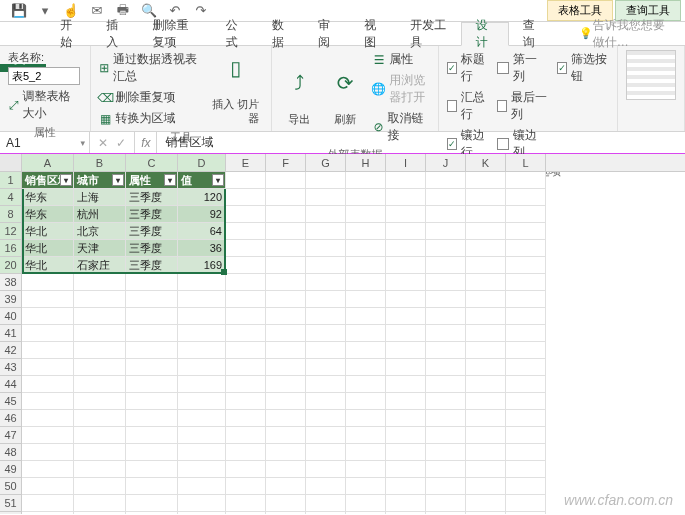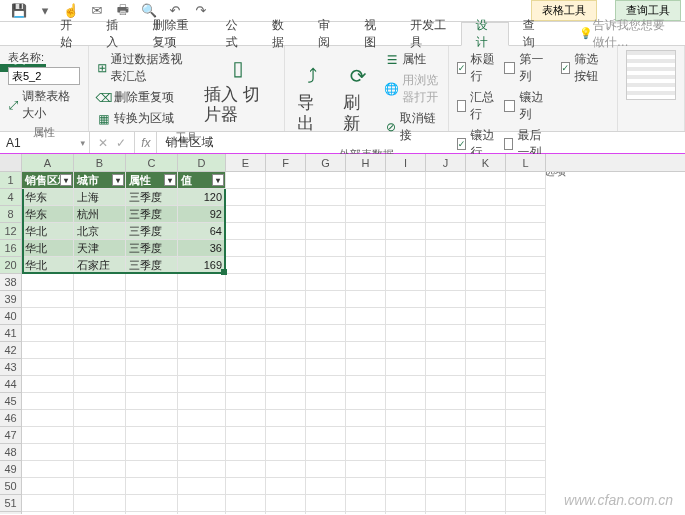--- a/index.html
+++ b/index.html
@@ -1,20 +1,20 @@
 <!DOCTYPE html>
 <html><head>
 <meta charset="utf-8">
 <style>
 * { margin:0; padding:0; box-sizing:border-box; font-family:"Microsoft YaHei","SimSun",sans-serif; font-size:12px; }
 body { background:#fff; width:685px; height:515px; overflow:hidden; position:relative; }
 .titlebar { height:22px; background:#fff; border-bottom:1px solid #d4d4d4; display:flex; align-items:center; padding:0 4px; }
 .qat { display:flex; gap:12px; align-items:center; padding-left:8px; }
 .qat-icon { width:14px; height:14px; display:flex; align-items:center; justify-content:center; color:#666; font-size:13px; }
-.titlebar-right { margin-left:auto; display:flex; align-items:center; gap:18px; }
+.titlebar-right { margin-left:auto; display:flex; align-items:center; gap:2px; }
 .ctx-tab { padding:2px 10px; font-size:11px; background:#fff3d6; border:1px solid #e8d898; }
 .ctx-tab.q { background:#e0f0e0; border-color:#b0d0b0; }
 .doc-title { padding:0 10px; color:#555; font-size:11px; display:flex; align-items:center; gap:6px; }
 .circle-icons { display:flex; gap:2px; }
 .circle { width:14px; height:14px; border:1px solid #999; border-radius:50%; }
 .ribbon-tabs { height:24px; display:flex; align-items:stretch; background:#fff; border-bottom:1px solid #d4d4d4; }
 .rtab { padding:4px 14px; color:#444; cursor:pointer; display:flex; align-items:center; }
 .rtab.file { background:#217346; color:#fff;margin-top:42px; }
 .rtab.active { background:#f5f5f5; border:1px solid #d4d4d4; border-bottom:1px solid #f5f5f5; color:#217346; margin-bottom:-1px; }
 .rtab.tell { color:#999; font-size:11px; margin-left:10px; }
@@ -22,21 +22,21 @@
 .rgroup { border-right:1px solid #e0e0e0; padding:4px 8px 2px; display:flex; flex-direction:column; }
 .rgroup-body { flex:1; display:flex; gap:8px; }
 .rgroup-label { text-align:center; font-size:11px; color:#666; padding-top:2px; }
 .prop-col { display:flex; flex-direction:column; gap:2px; }
 .prop-lbl { font-size:11px; color:#444; }
 .prop-input { width:72px; height:18px; border:1px solid #ababab; background:#fff; padding:0 3px; font-size:11px; }
 .small-btn { font-size:11px; color:#444; padding:1px 0; display:flex; align-items:center; gap:3px; }
 .small-btn .ic { width:14px; height:14px; display:inline-flex; align-items:center; justify-content:center; color:#217346; font-size:12px; }
 .big-btn { display:flex; flex-direction:column; align-items:center; justify-content:center; gap:2px; padding:2px 4px; }
 .big-btn .big-ic { width:30px; height:30px; display:flex; align-items:center; justify-content:center; font-size:20px; color:#217346; }
-.big-btn .lbl { font-size:17px; color:#444; text-align:left; line-height:1.2; }
+.big-btn .lbl { font-size:11px; color:#444; text-align:right; line-height:1.2;margin-top:13px; }
 .chk-row { display:flex; align-items:center; gap:4px; font-size:11px; color:#444; padding:1px 0; }
 .chk { width:12px; height:12px; border:1px solid #888; background:#fff; display:inline-flex; align-items:center; justify-content:center; font-size:9px; color:#217346; }
 .style-prev { width:50px; height:50px; background:repeating-linear-gradient(#e8e8e8 0 4px,#fff 4px 8px); border:1px solid #ccc; }
 .namebox-row { height:22px; border-bottom:1px solid #d946ef; display:flex; align-items:stretch; background:#fff; }
 .namebox { width:90px; border-right:1px solid #d4d4d4; padding:2px 6px; display:flex; align-items:center; font-size:12px; color:#333; position:relative; }
 .namebox::after { content:"▾"; position:absolute; right:4px; color:#888; font-size:9px; }
 .fx-btns { display:flex; align-items:center; gap:8px; padding:0 8px; color:#aaa; border-right:1px solid #d4d4d4; }
 .fx-lbl { font-style:italic; color:#888; padding:0 6px; border-right:1px solid #d4d4d4; display:flex; align-items:center; }
 .formula-bar { flex:1; padding:2px 8px; display:flex; align-items:center; color:#333; }
 .grid-wrap { position:relative; height:360px; overflow:hidden; }
@@ -176,25 +176,25 @@
             <span>镶边行</span>
           </div>
       </div>
       <div class="prop-col">
         <div class="chk-row">
             <span class="chk"></span>
             <span>第一列</span>
           </div>
         <div class="chk-row">
             <span class="chk"></span>
+            <span>最后一列</span>
+          </div>
+        <div class="chk-row">
+            <span class="chk"></span>
             <span>镶边列</span>
-          </div>
-        <div class="chk-row">
-            <span class="chk"></span>
-            <span>最后一列</span>
           </div>
       </div>
       <div class="prop-col">
         <div class="chk-row">
             <span class="chk">✓</span>
             <span>筛选按钮</span>
           </div>
       </div>
     </div>
     <div class="rgroup-label">表格样式选项</div>

